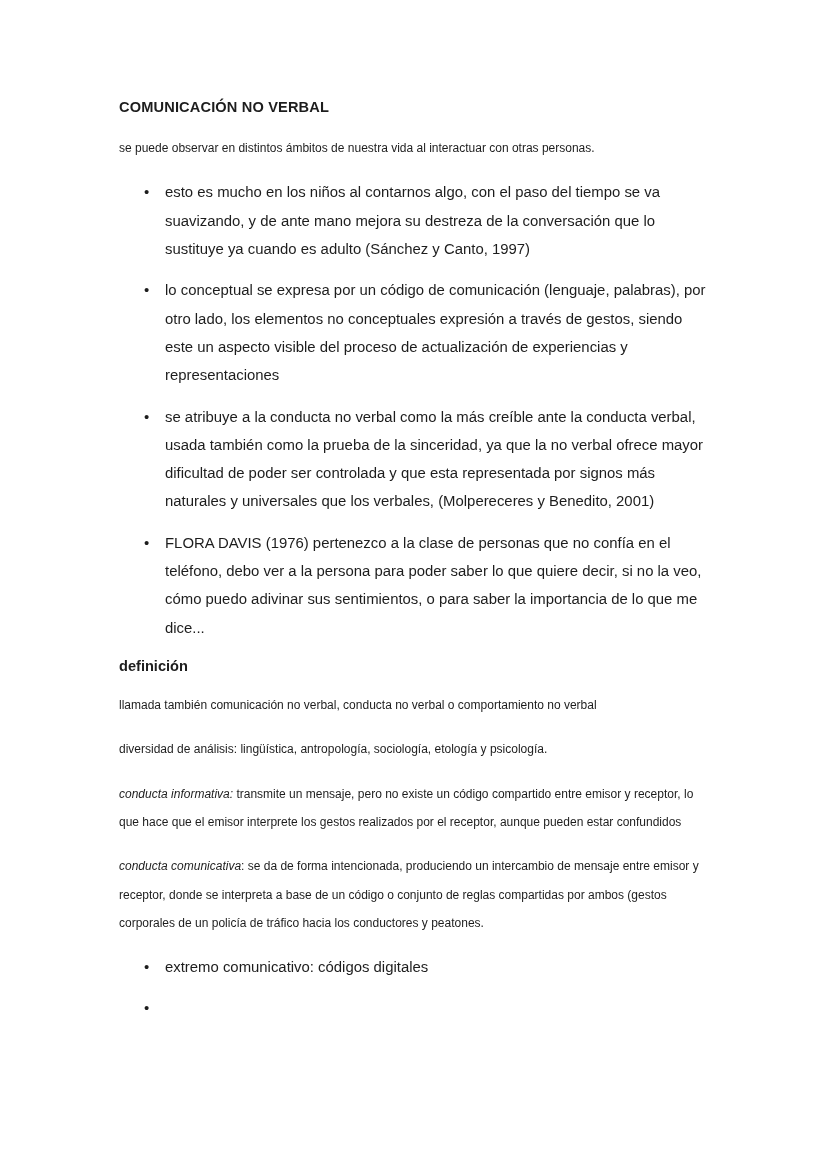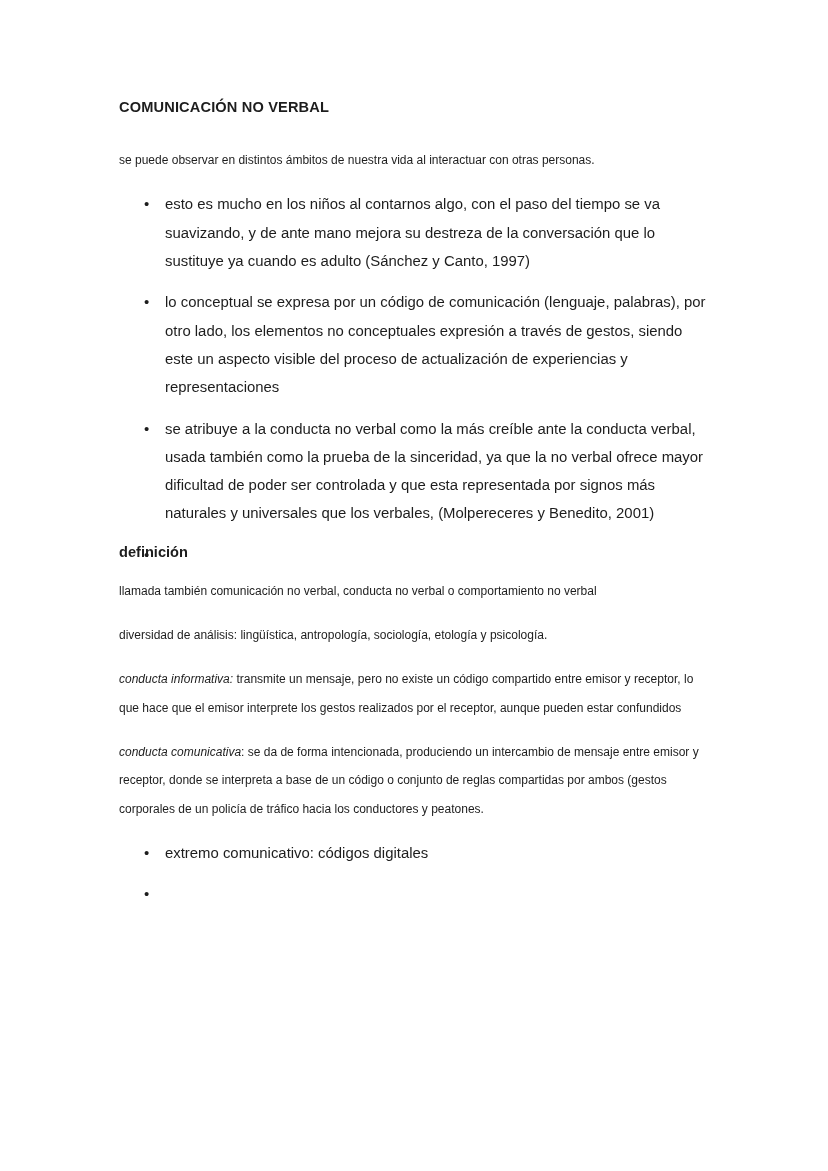--- a/index.html
+++ b/index.html
@@ -24,21 +24,21 @@
     left: 119px;
     top: 97px;
     width: 594px;
   }
 
   .doc-title {
     font-size: 14.6px;
     font-weight: bold;
     letter-spacing: 0.15px;
     line-height: 1.45;
-    margin: 0 0 28px 0;
+    margin: 0 0 16px 0;
   }
 
   .sub-heading {
     font-size: 14.6px;
     font-weight: bold;
     line-height: 1.45;
     margin: 0 0 14px 0;
   }
 
   p.para {
@@ -103,20 +103,21 @@
       <li>
         <span class="bullet-dot">•</span>
         <span>lo conceptual se expresa por un código de comunicación (lenguaje, palabras), por otro lado, los elementos no conceptuales expresión a través de gestos, siendo este un aspecto visible del proceso de actualización de experiencias y representaciones</span>
       </li>
       <li>
         <span class="bullet-dot">•</span>
         <span>se atribuye a la conducta no verbal como la más creíble ante la conducta verbal, usada también como la prueba de la sinceridad, ya que la no verbal ofrece mayor dificultad de poder ser controlada y que esta representada por signos más naturales y universales que los verbales, (Molpereceres y Benedito, 2001)</span>
       </li>
       <li>
         <span class="bullet-dot">•</span>
+        <span>FLORA DAVIS (1976) pertenezco a la clase de personas que no confía en el teléfono, debo ver a la persona para poder saber lo que quiere decir, si no la veo, cómo puedo adivinar sus sentimientos, o para saber la importancia de lo que me dice...</span>
       </li>
     </ul>
 
     <h2 class="sub-heading">definición</h2>
 
     <p class="para">llamada también comunicación no verbal, conducta no verbal o comportamiento no verbal</p>
 
     <p class="para">diversidad de análisis: lingüística, antropología, sociología, etología y psicología.</p>
 
     <p class="para">

